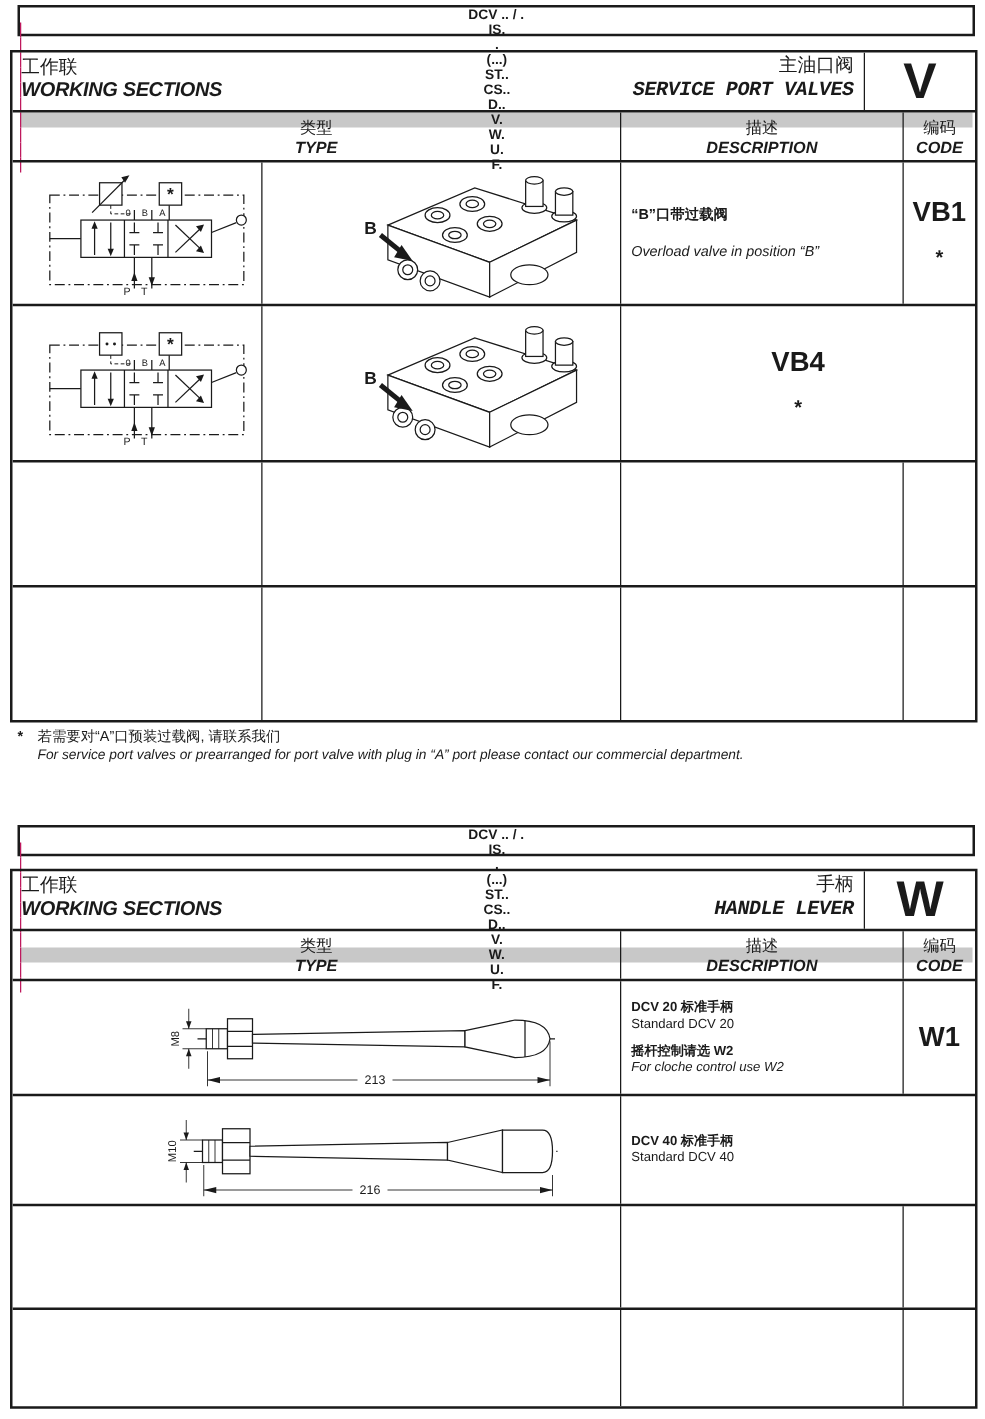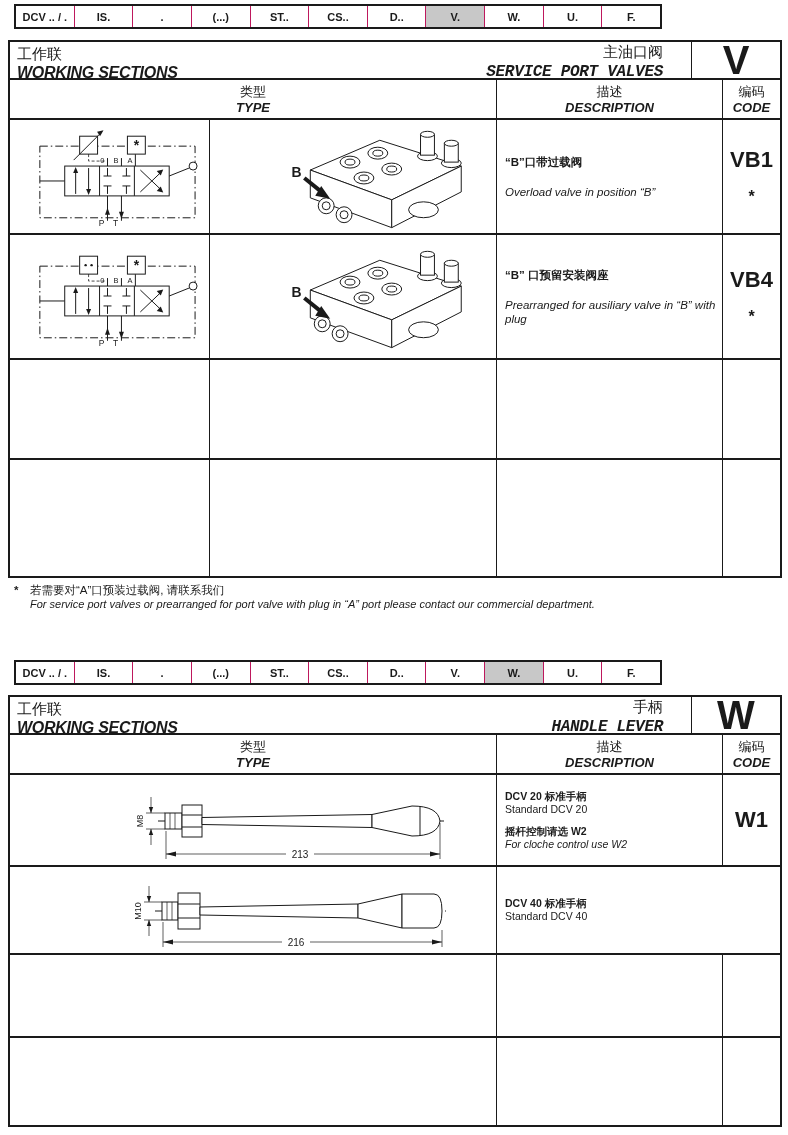--- a/index.html
+++ b/index.html
@@ -3,40 +3,40 @@
 <meta charset="utf-8">
 <style>
   * { margin:0; padding:0; box-sizing:border-box; }
   html,body { background:#fff; }
   .page {
     position:relative; width:788px; height:1135px; background:#fff;
     font-family:"Liberation Sans", sans-serif; color:#1a1a1a; overflow:hidden;
   }
   
   .strip {
-    position:absolute; left:14px; width:648px; height:25px;
-    border:2px solid #1a1a1a; display:flex;
+    position:absolute; left:14px; width:766px; height:25px;
+    border:2px solid #1a1a1a; display:flex;flex-direction:column;
   }
   .ncell {
     flex:1; display:flex; align-items:center; justify-content:center;
     font-weight:bold; font-size:11px; border-left:1px solid #be185d;
     white-space:nowrap;
   }
   .ncell:first-child { border-left:none; }
   .ncell.active { background:#c8c8c8; }
   
   .tbl {
     position:absolute; left:8px; width:774px;
     border:2px solid #1a1a1a; display:flex; flex-direction:column; overflow:hidden;
   }
   .trow { display:flex; border-top:2px solid #1a1a1a; flex:0 0 auto; }
   .trow.first { border-top:none; }
   .trow.fill { flex:1 1 auto; }
   
-  .title-row { height:36px; align-items:stretch;gap:20px; }
+  .title-row { height:46px; align-items:stretch; }
   .t-left  { flex:1; padding:3px 0 0 7px; }
   .t-right { text-align:right; padding:3px 8px 0 0;font-family:Liberation Mono, monospace; }
   .zh-title { font-size:15px; line-height:18px; }
   .en-title { font-size:16px; font-weight:bold; font-style:italic; line-height:19px; letter-spacing:-0.3px; }
   .t-letter {
     width:89px; border-left:1.5px solid #1a1a1a;
     display:flex; align-items:center; justify-content:center;
     font-size:40px; font-weight:bold; line-height:40px;
   }
   
@@ -285,25 +285,20 @@
             <circle cx="112" cy="84" r="8" class="lnw"></circle>
               <circle cx="112" cy="84" r="4" class="ln"></circle>
             <circle cx="130" cy="94" r="8" class="lnw"></circle>
               <circle cx="130" cy="94" r="4" class="ln"></circle>
             <text x="86" y="57" font-size="14" font-weight="bold" text-anchor="middle">B</text>
             <line x1="94" y1="58" x2="110" y2="71" stroke="#1a1a1a" stroke-width="4"></line>
             <polygon points="120,79 105,76 111,66" class="fillb"></polygon>
           </svg>
         </div>
       </div>
-      <div class="c-desc">
-        <div class="d-zh">“B” 口预留安装阀座</div>
-        <div class="gap14"></div>
-        <div class="d-en">Prearranged for ausiliary valve in “B” with plug</div>
-      </div>
       <div class="c-code">
         <div class="code-text">VB4</div>
         <div class="code-note">*</div>
       </div>
     </div>
 
     <div class="trow" style="height:100px;">
       <div class="c-type split">
         <div class="sub-l"></div>
         <div class="sub-r"></div>

